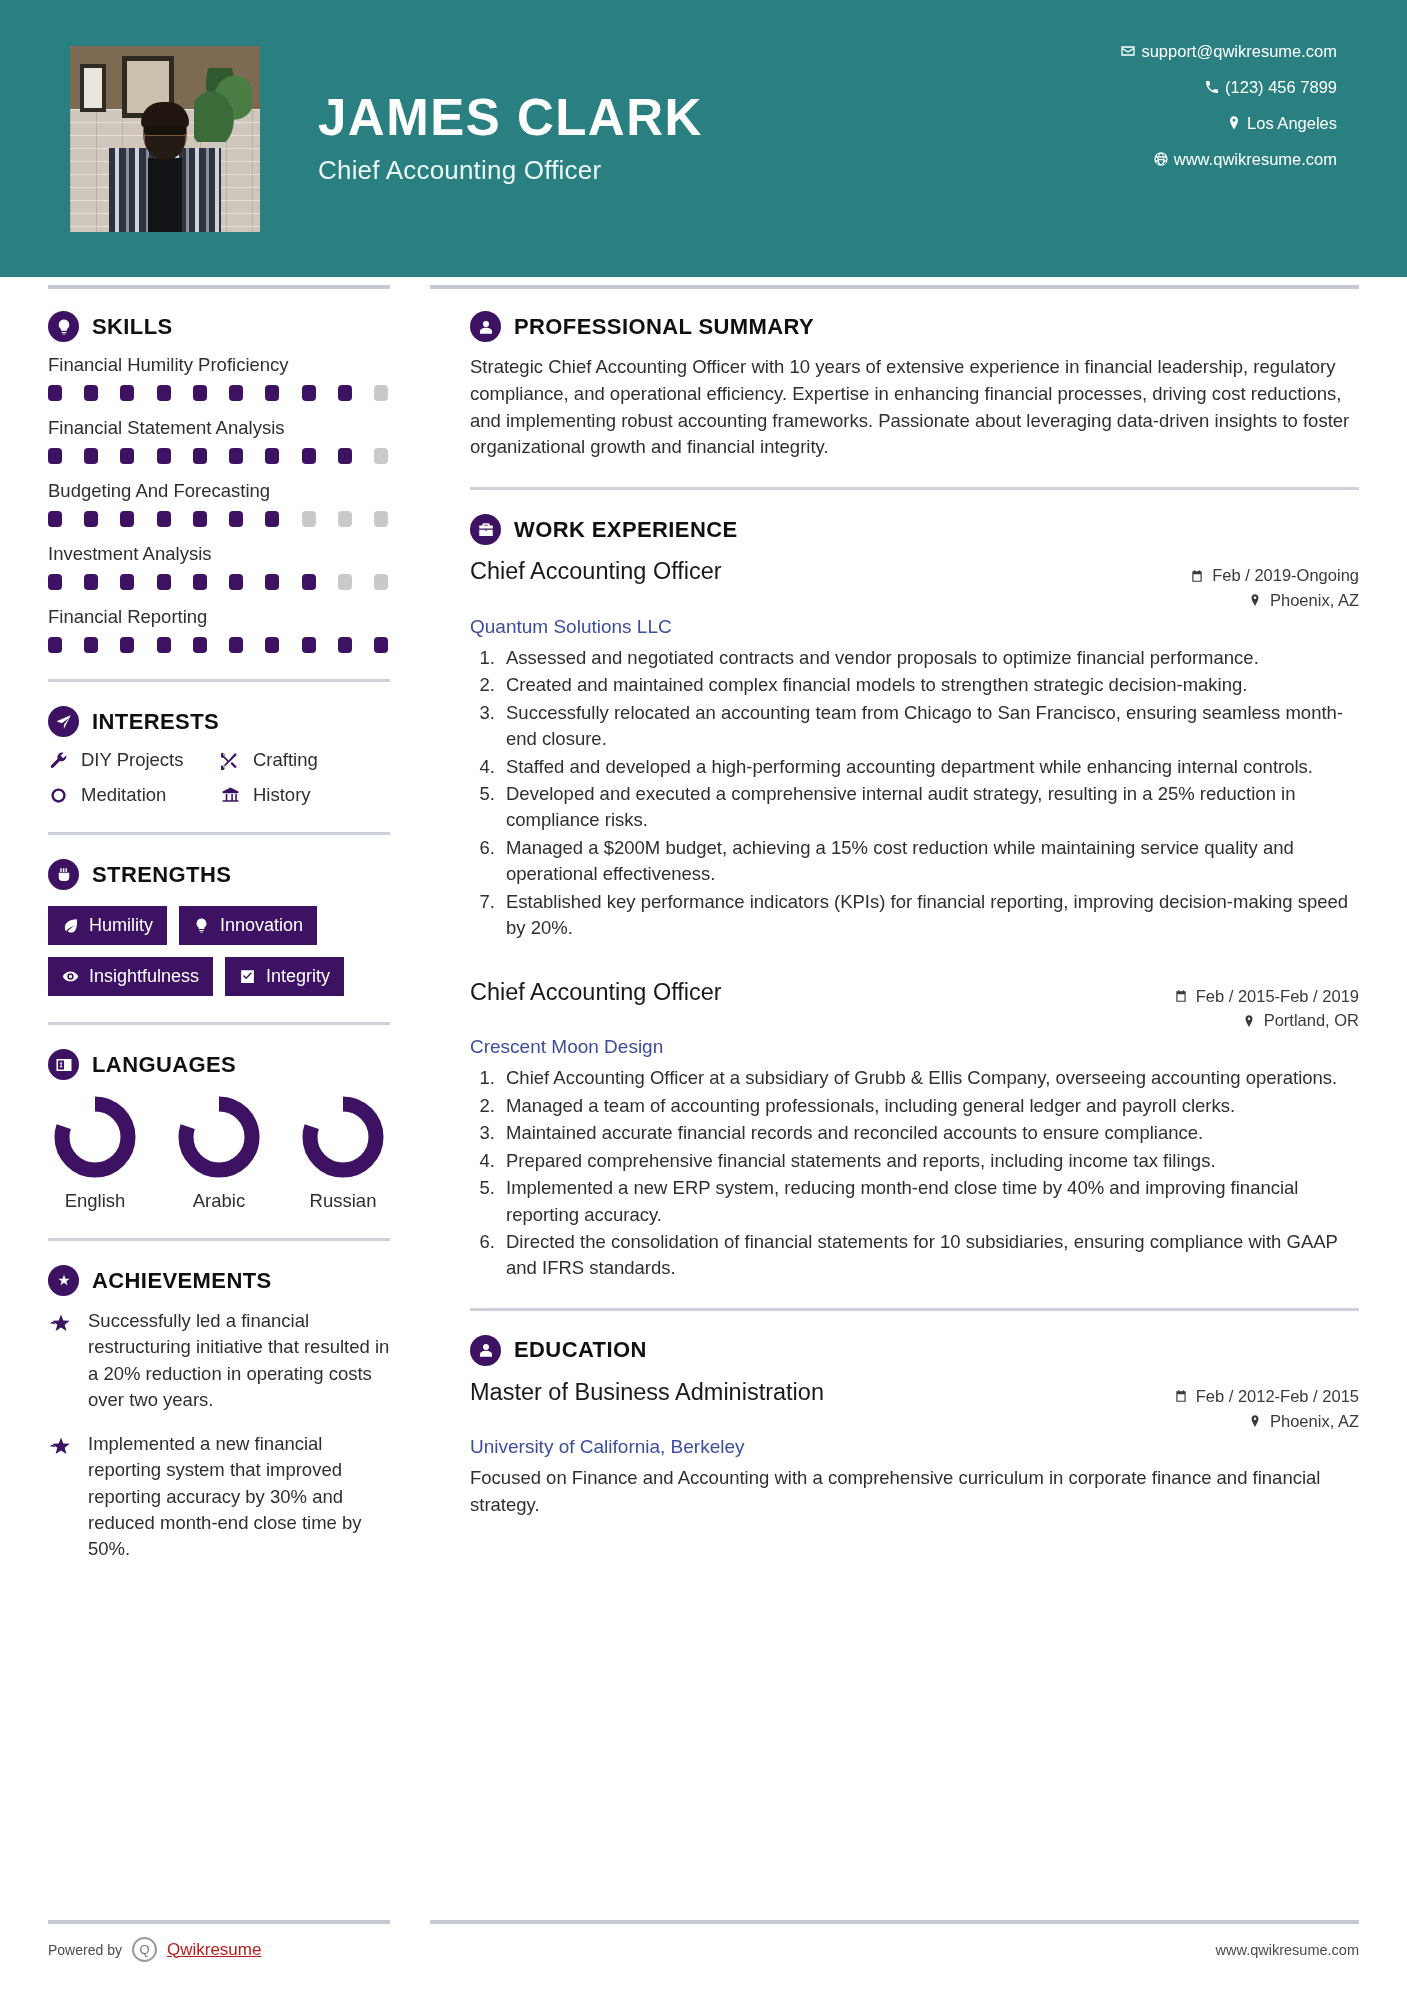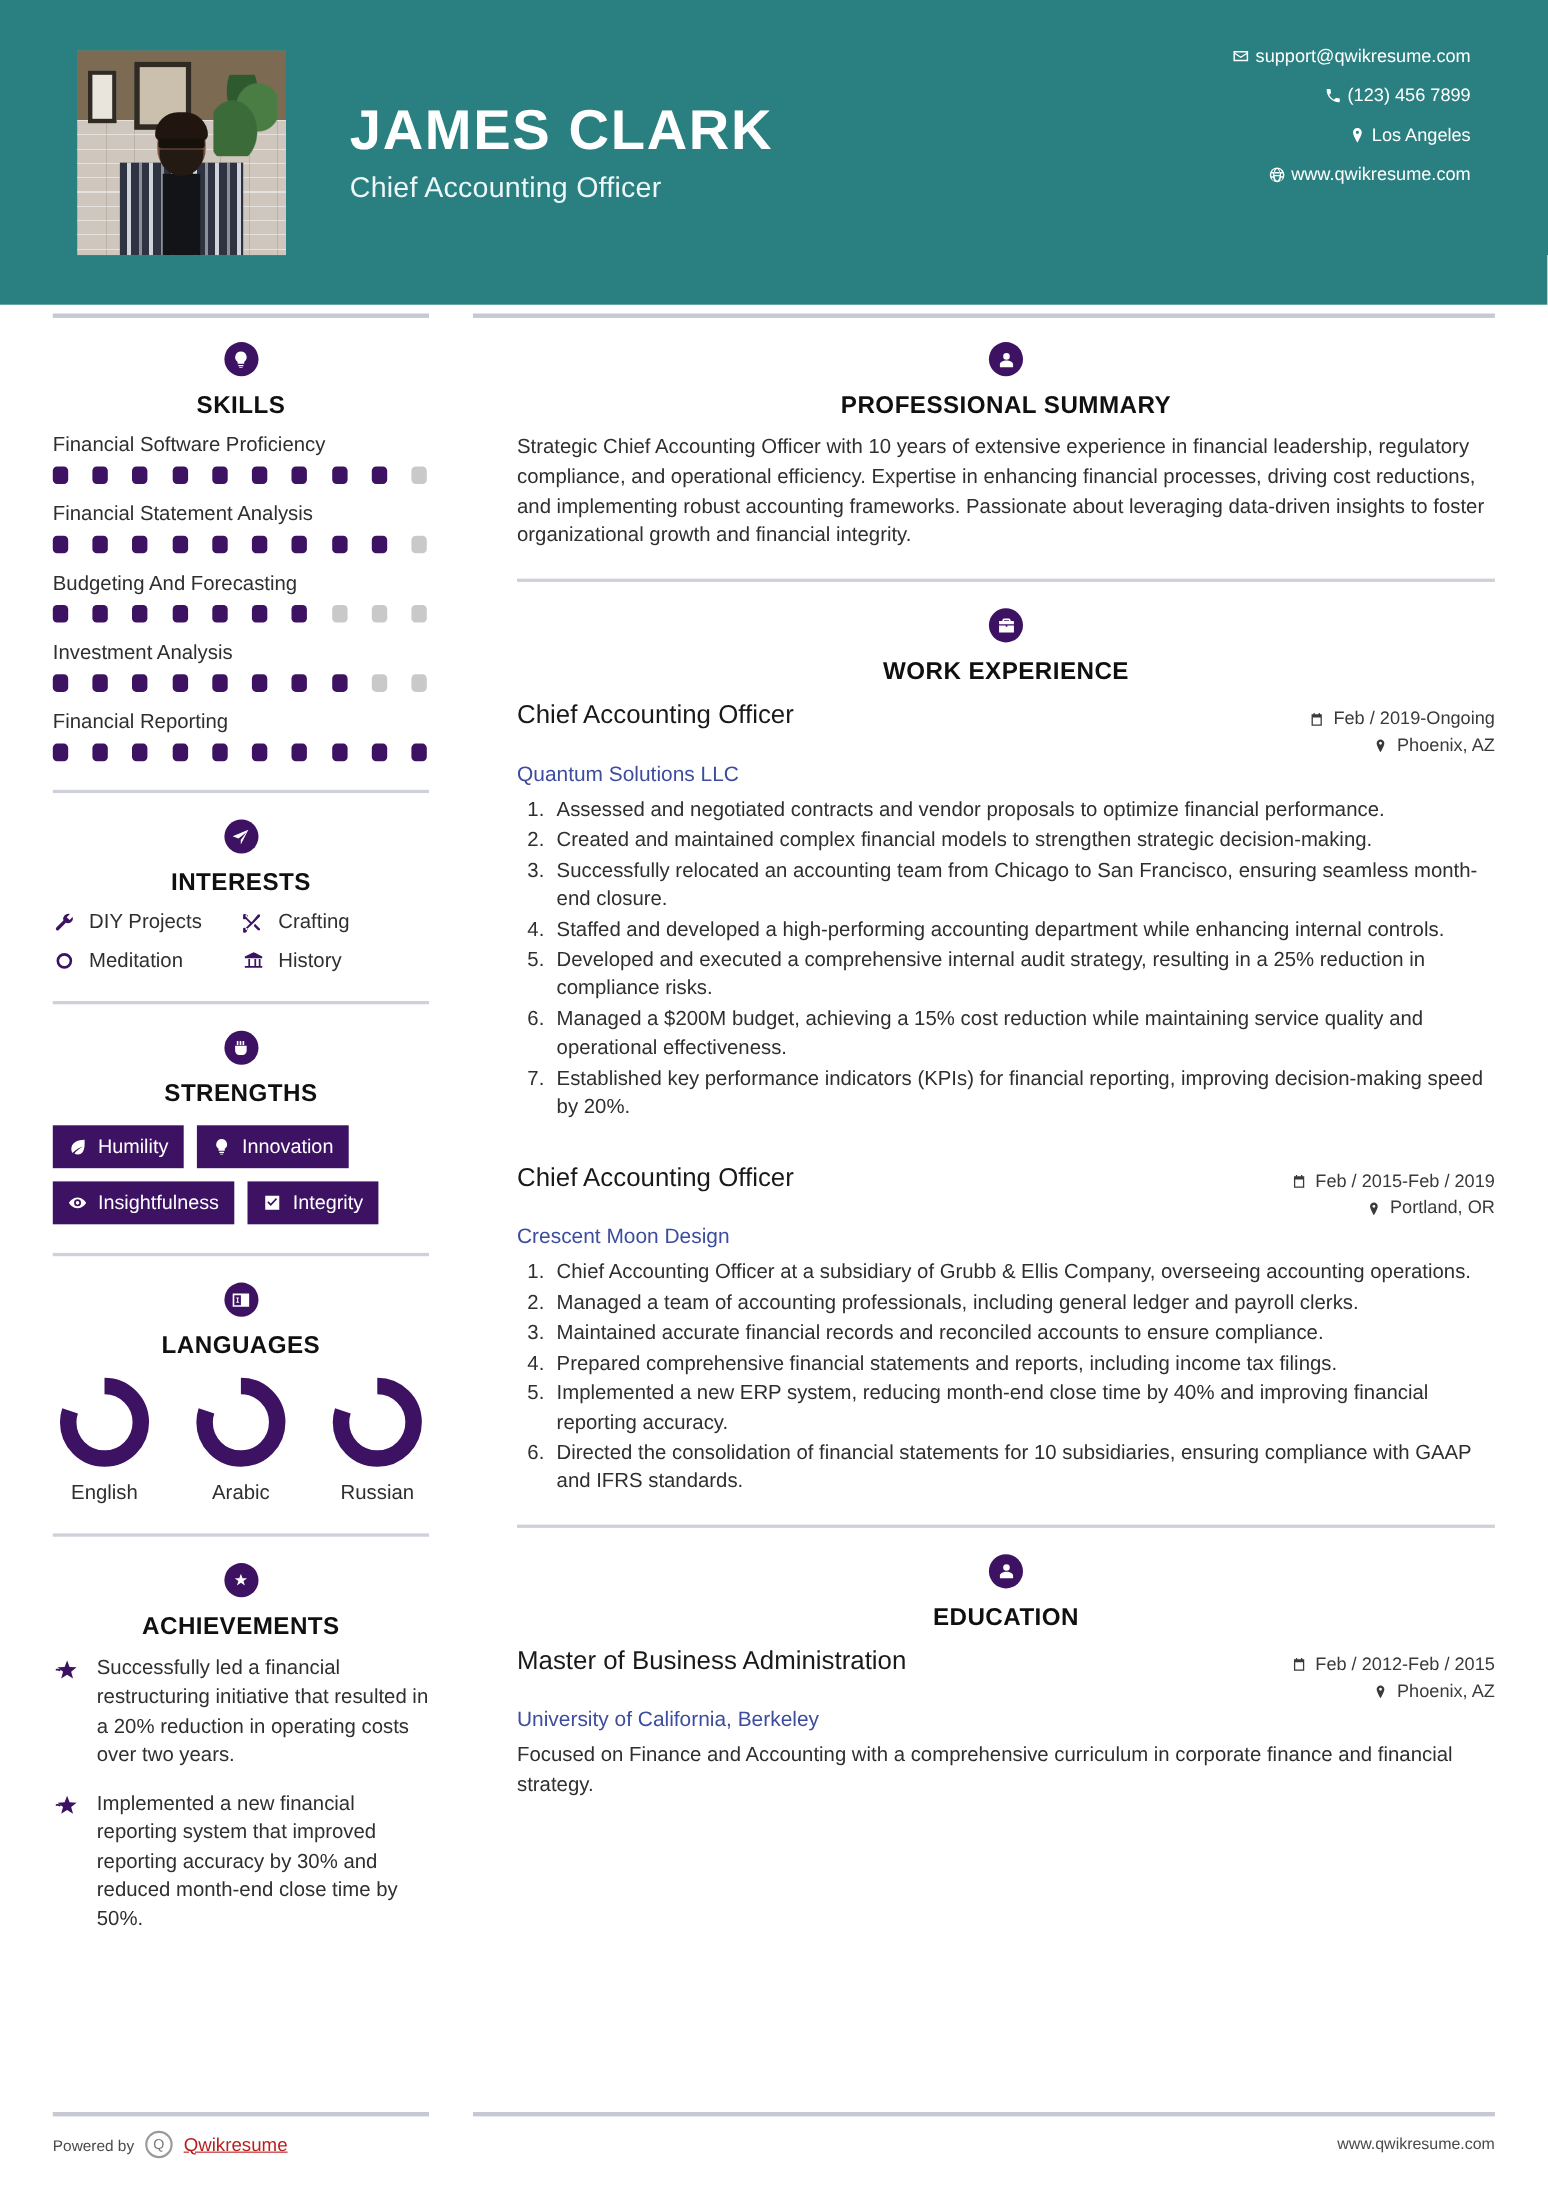--- a/index.html
+++ b/index.html
@@ -162,21 +162,20 @@
   }
   .lines-wrap .l1 { width: 342px; height: 4px; background: #c6c8d2; }
   .lines-wrap .l2 { flex: 1; height: 4px; background: #c6c8d2; }
 
   
   .sec-head {
     display: flex;
     align-items: center;
     gap: 13px;
     margin-bottom: 12px;
-    flex-direction: column;
   }
   .sec-badge {
     width: 31px; height: 31px;
     border-radius: 50%;
     background: #3d1263;
     display: inline-flex;
     align-items: center;
     justify-content: center;
     flex: 0 0 31px;
   }
@@ -446,21 +445,21 @@
         <div class="sec-head">
           <span class="sec-badge">
             <svg viewBox="0 0 24 24">
                 <path d="M12 2a7 7 0 0 0-4 12.7V17h8v-2.3A7 7 0 0 0 12 2zM9 18.5h6V20H9v-1.5zm1 2.5h4v1h-4v-1z"></path>
               </svg>
           </span>
           <span class="sec-title">SKILLS</span>
         </div>
         <div id="skills-list">
             <div class="skill">
-              <div class="skill-name">Financial Software Proficiency</div>
+              <div class="skill-name">Financial Humility Proficiency</div>
               <div class="dots">
                 <span class="dot"></span>
                 <span class="dot"></span>
                 <span class="dot"></span>
                 <span class="dot"></span>
                 <span class="dot"></span>
                 <span class="dot"></span>
                 <span class="dot"></span>
                 <span class="dot"></span>
                 <span class="dot"></span>

